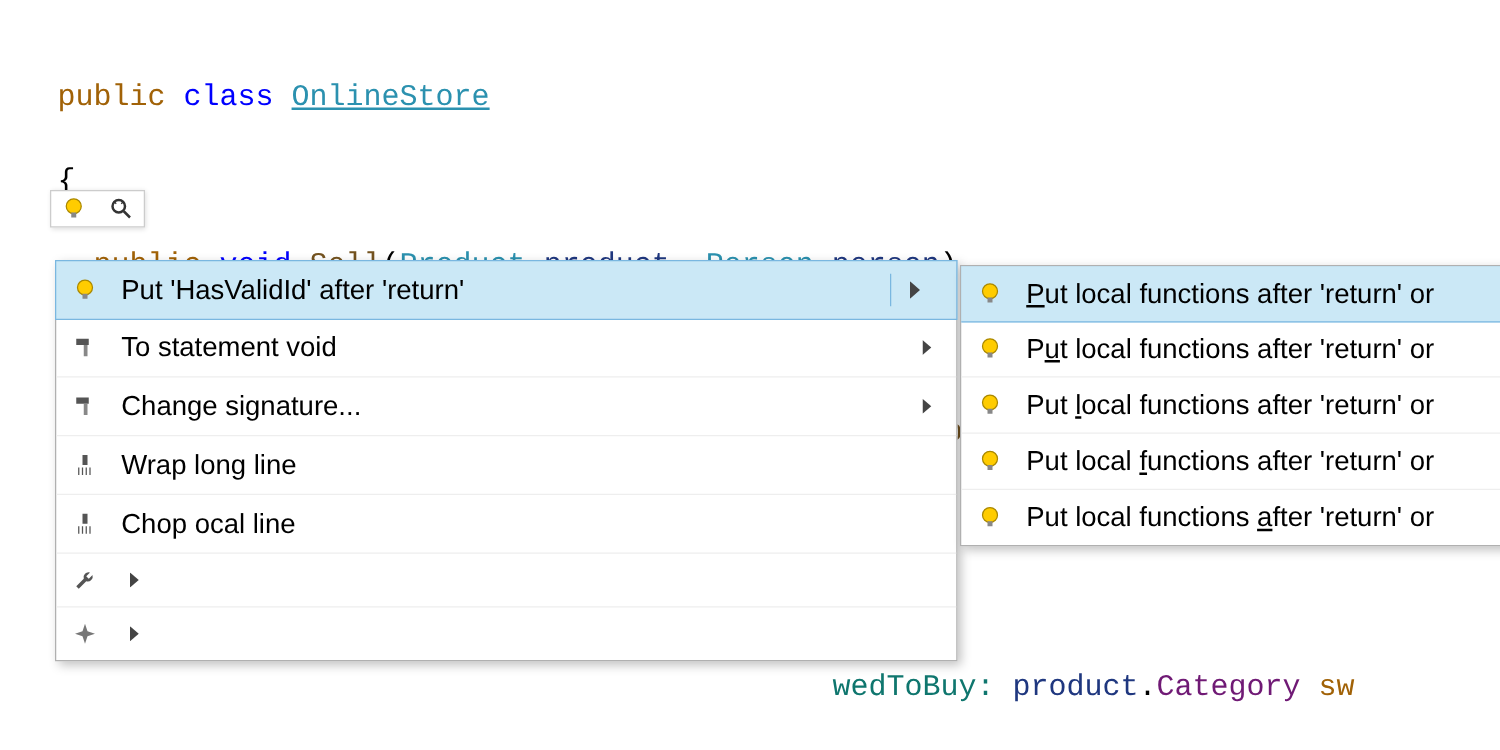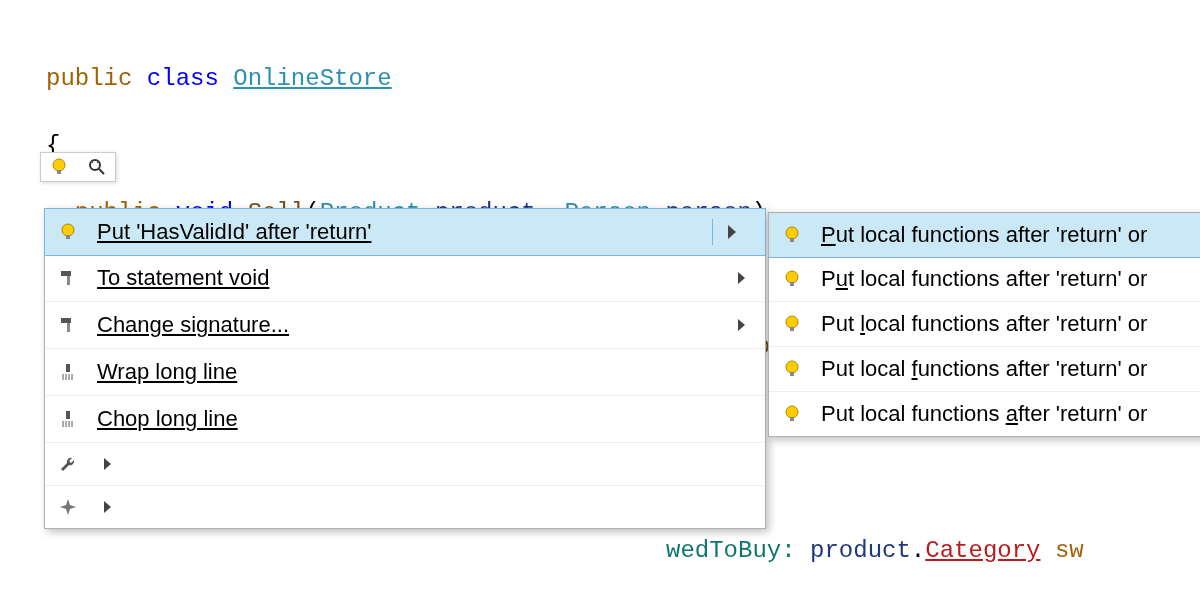--- a/index.html
+++ b/index.html
@@ -18,21 +18,21 @@
     line-height: 1.4;
     white-space: pre;
   }
   .kw-public { color: #a16207; }
   .kw-class { color: #0000ff; }
   .kw-void { color: #0000ff; }
   .type { color: #2b91af; text-decoration: underline; }
   .method { color: #74531f; }
   .ident { color: #0f766e; }
   .param { color: #1f377f; }
-  .prop { color: #b91c1c; text-decoration: underline; }
+  .prop { color: #701a75; }
   .punct { color: #000000; }
   .brace { color: #000000; }
   .op { color: #000000; }
   .line { display: block; }
   .highlight-fn {
     background: #d4edc9;
     border-bottom: 2px solid #4a9e3a;
     padding: 0 2px;
   }
   .action-bar {
@@ -54,21 +54,20 @@
   .context-menu {
     position: absolute;
     left: 44px;
     top: 208px;
     width: 720px;
     background: #ffffff;
     border: 1px solid #b0b0b0;
     box-shadow: 3px 3px 8px rgba(0,0,0,0.25);
     font-family: 'Segoe UI', Tahoma, sans-serif;
     font-size: 22px;
-    text-decoration: underline;
   }
   .menu-item {
     display: flex;
     align-items: center;
     padding: 10px 12px;
     gap: 18px;
     position: relative;
     border-bottom: 1px solid #eeeeee;
   }
   .menu-item:last-child { border-bottom: none; }
@@ -211,21 +210,21 @@
   <div class="menu-item">
     <span class="menu-icon">
       <svg width="20" height="20" viewBox="0 0 20 20">
           <rect x="8" y="2" width="4" height="8" fill="#555"></rect>
           <line x1="5" y1="12" x2="5" y2="18" stroke="#555"></line>
           <line x1="8" y1="12" x2="8" y2="18" stroke="#555"></line>
           <line x1="11" y1="12" x2="11" y2="18" stroke="#555"></line>
           <line x1="14" y1="12" x2="14" y2="18" stroke="#555"></line>
         </svg>
     </span>
-    <span class="menu-label">Chop long line</span>
+    <span class="menu-label">Chop ocal line</span>
   </div>
   <div class="menu-item">
     <span class="menu-icon">
       <svg width="20" height="20" viewBox="0 0 20 20">
           <path d="M14 4a4 4 0 0 0-5 5L3 15l2 2 6-6a4 4 0 0 0 5-5l-3 3-2-2 3-3z" fill="#555"></path>
         </svg>
     </span>
     <span class="menu-arrow">
       <svg width="8" height="12" viewBox="0 0 8 12">
           <polygon points="0,0 7,6 0,12" fill="#444"></polygon>

